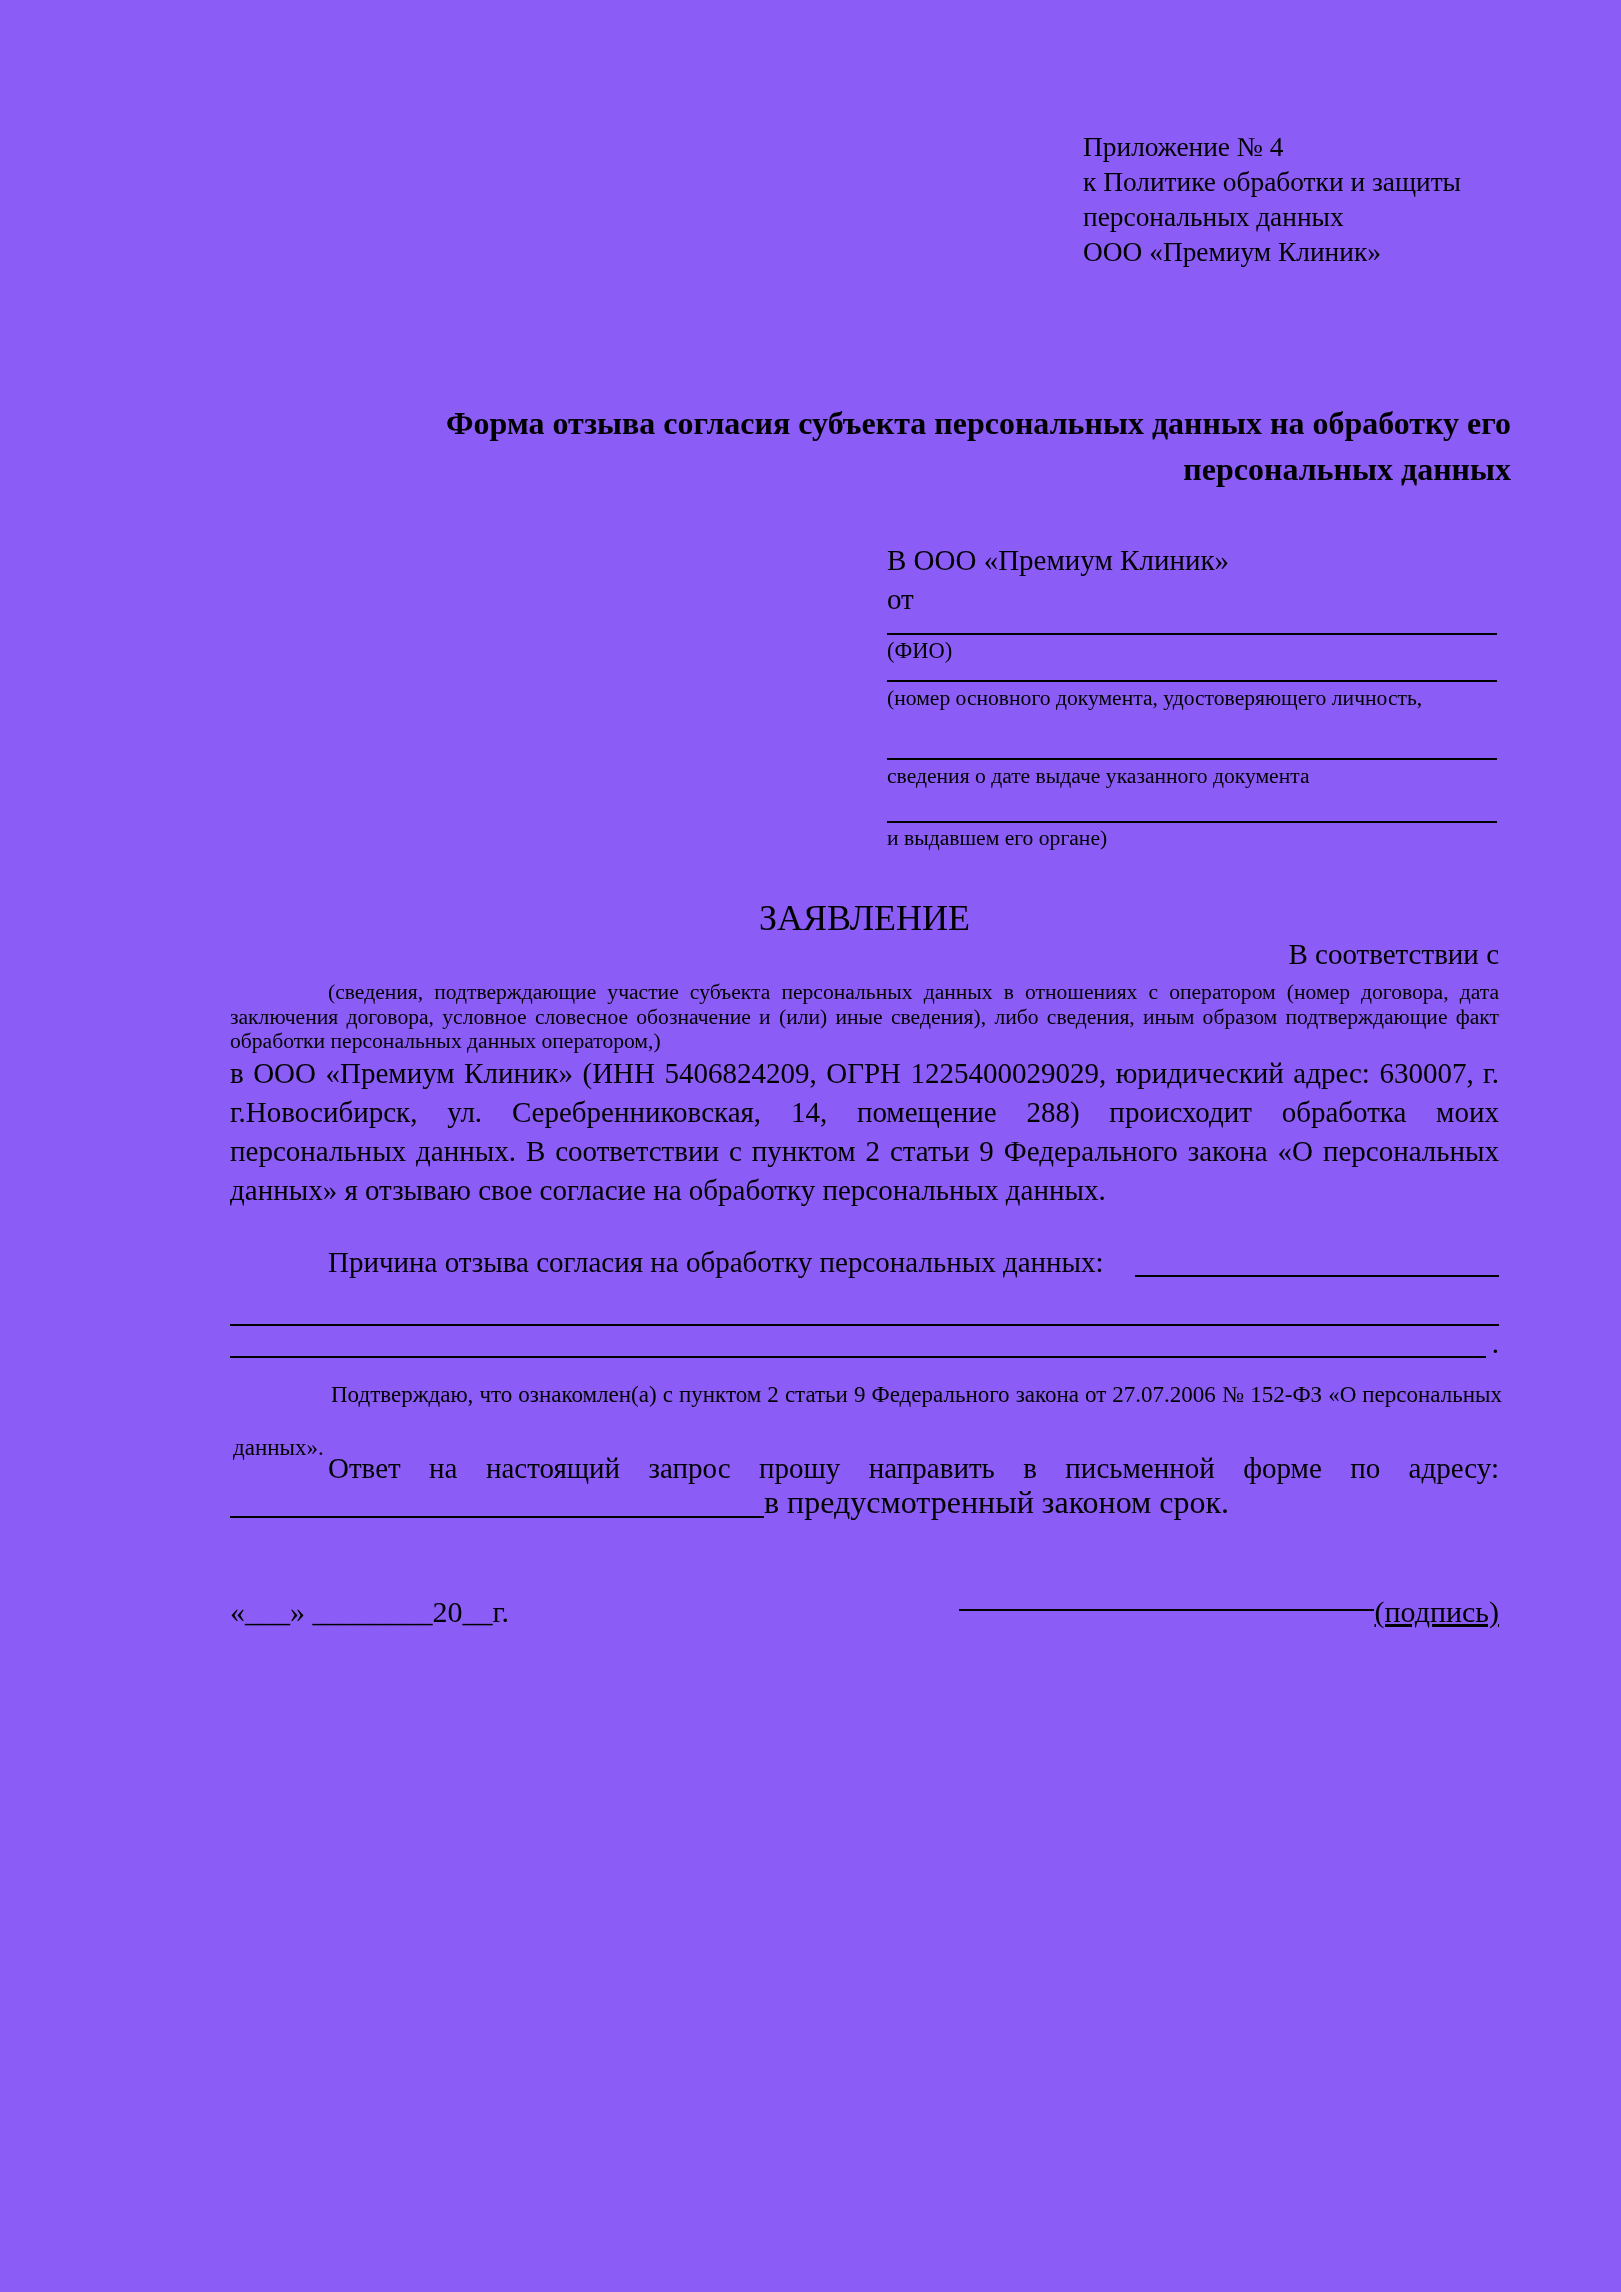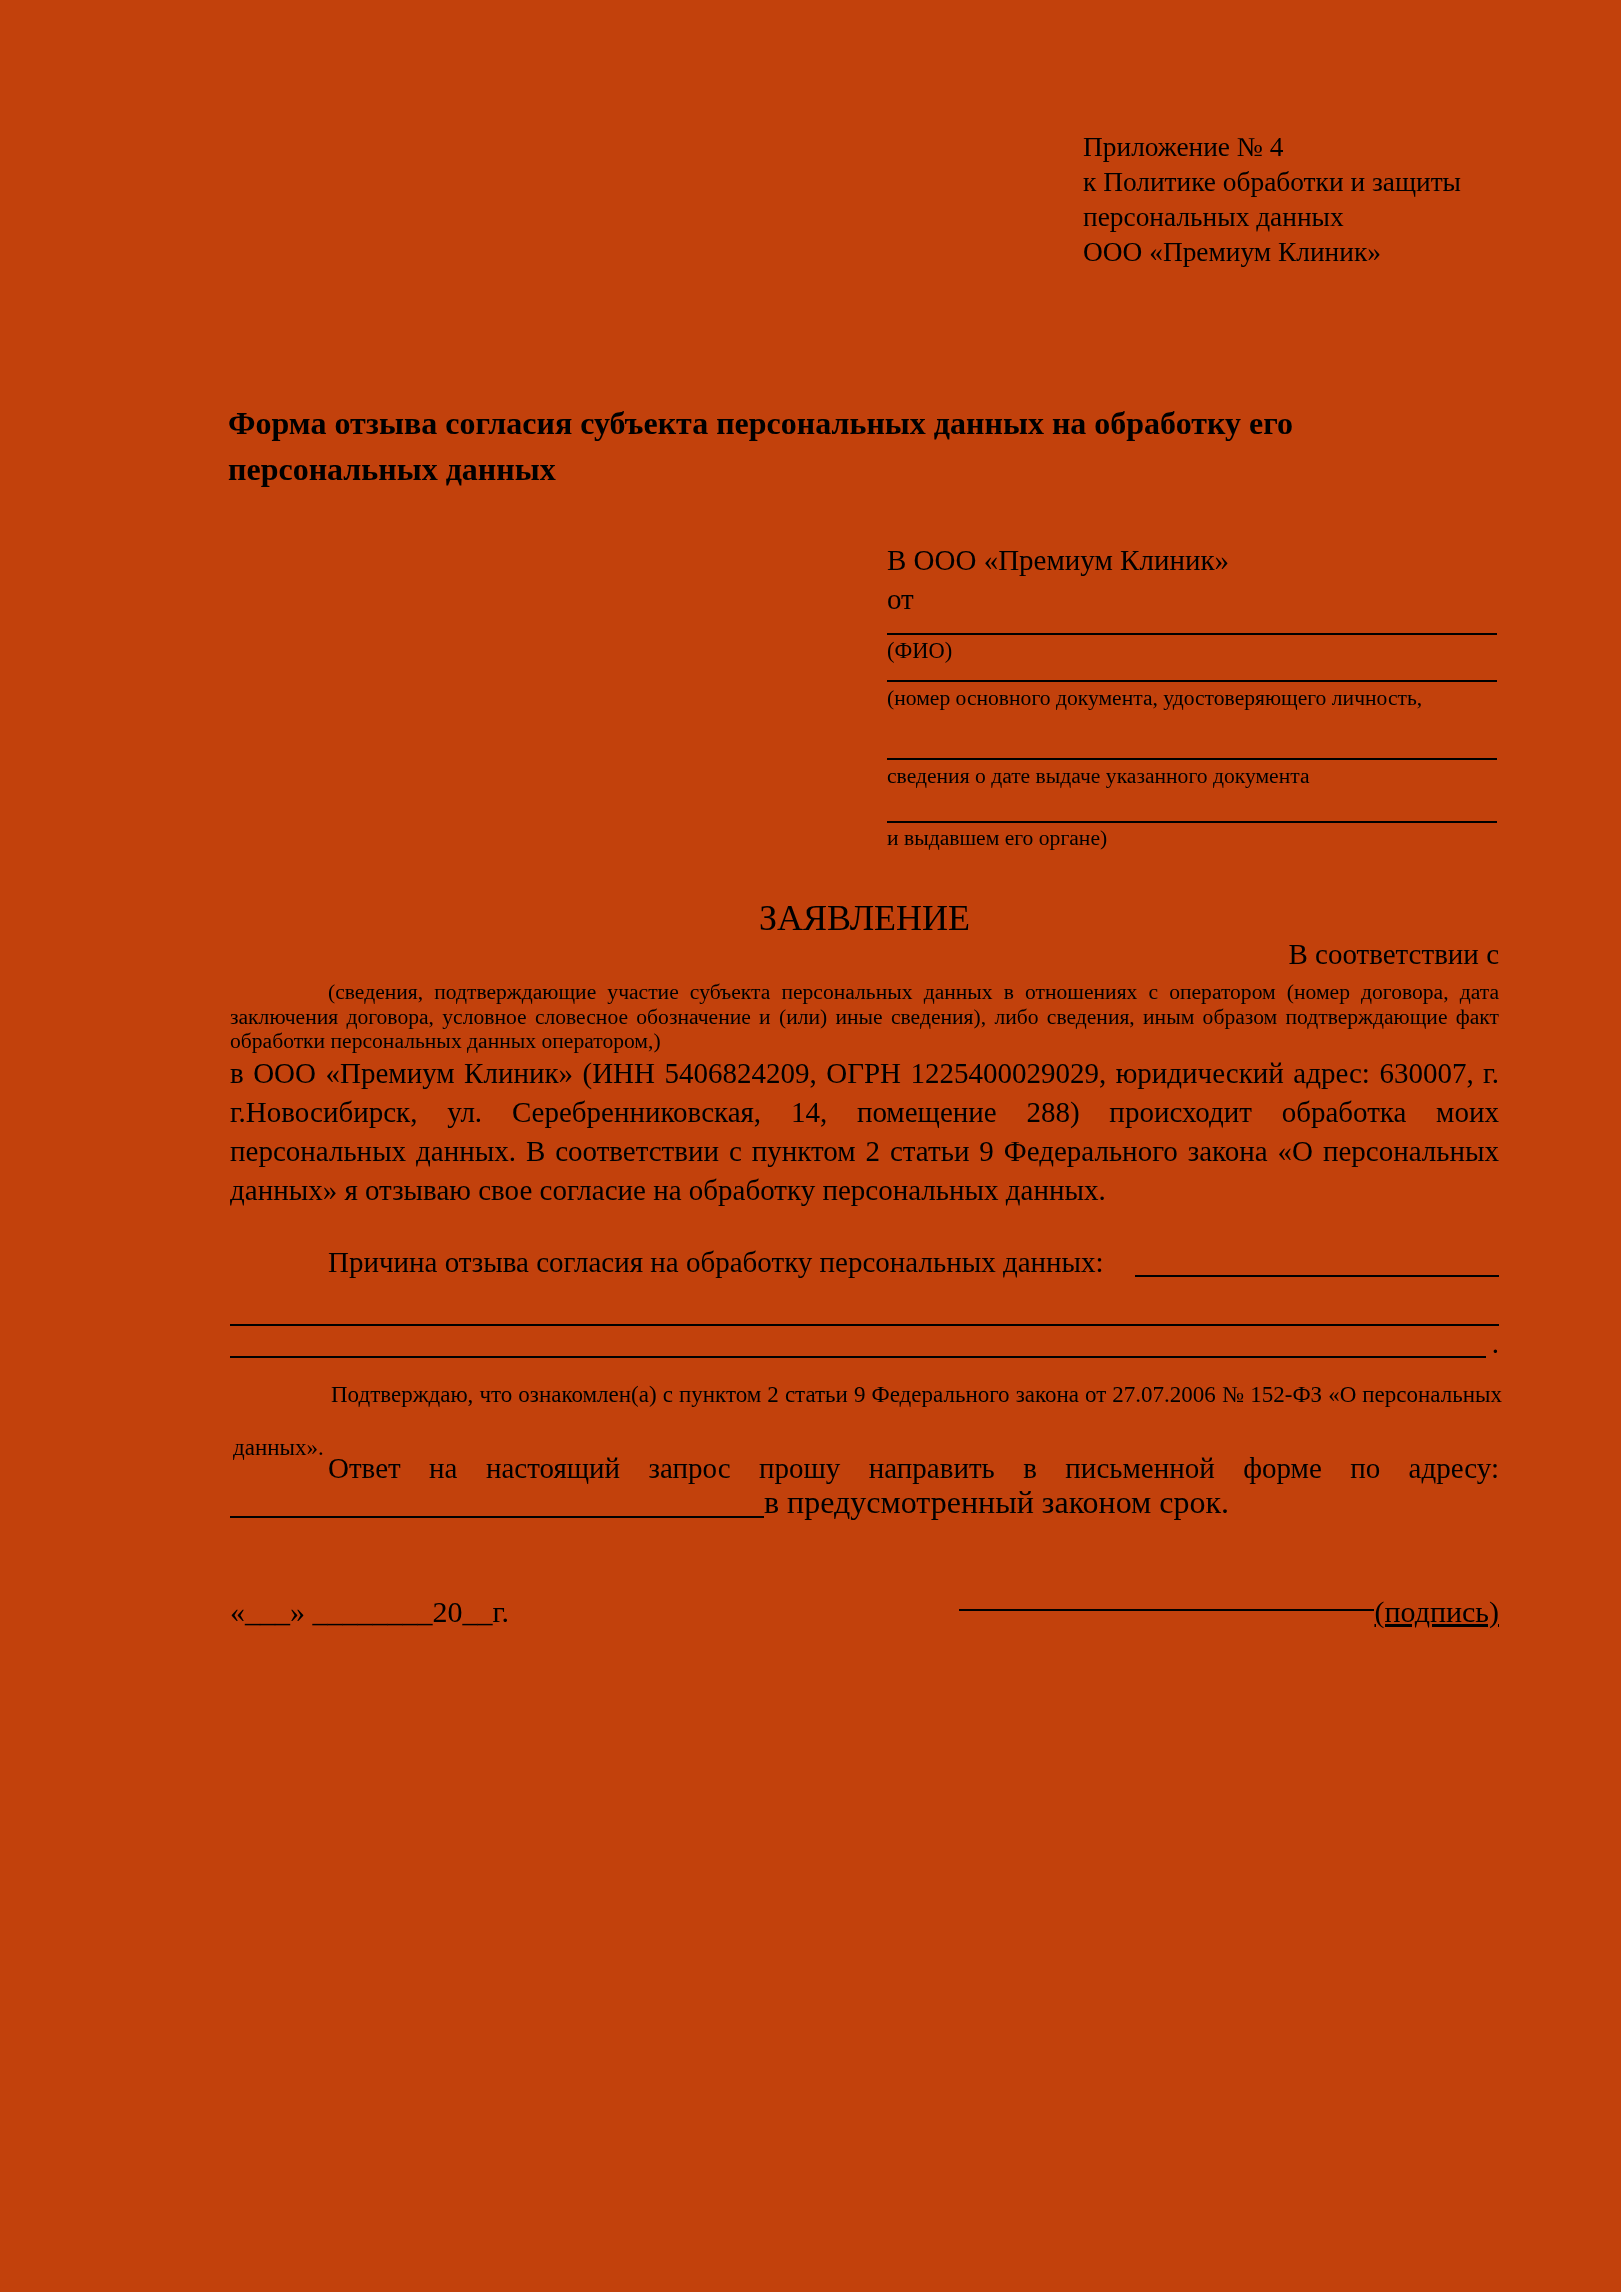--- a/index.html
+++ b/index.html
@@ -1,32 +1,32 @@
 <!DOCTYPE html>
 <html><head>
 <meta charset="utf-8">
 <style>
   html,body { margin:0; padding:0; background:#ffffff; }
   .page {
     position:relative;
     width:1621px; height:2293px;
-    background:#c2410c;
+    background:#8b5cf6;
     color:#000000;
     font-family:"Liberation Serif", serif;
     overflow:hidden;
   }
   .abs { position:absolute; }
 
   
   .header-note { left:1083px; top:130px; width:421px; font-size:27.4px; line-height:35px; }
 
   
   .doc-title {
-    left:228px; top:400px; width:1269px;
-    font-size:32px; line-height:46px; font-weight:bold; text-align:left;
+    left:242px; top:400px; width:1269px;
+    font-size:32px; line-height:46px; font-weight:bold; text-align:right;
   }
 
   
   .addressee { left:887px; top:541px; width:610px; font-size:29px; line-height:39px; }
   .field-line { height:0; border-bottom:2.9px solid #000; }
   .caption { text-align:left; font-size:21.6px; line-height:26.5px; margin-top:2.9px; }
   .caption-fio { font-size:22.5px; line-height:27.4px; margin-top:2px; }
   .ml-1 { margin-top:13.7px; }
   .ml-2 { margin-top:15.7px; }
   .ml-3 { margin-top:47px; }

